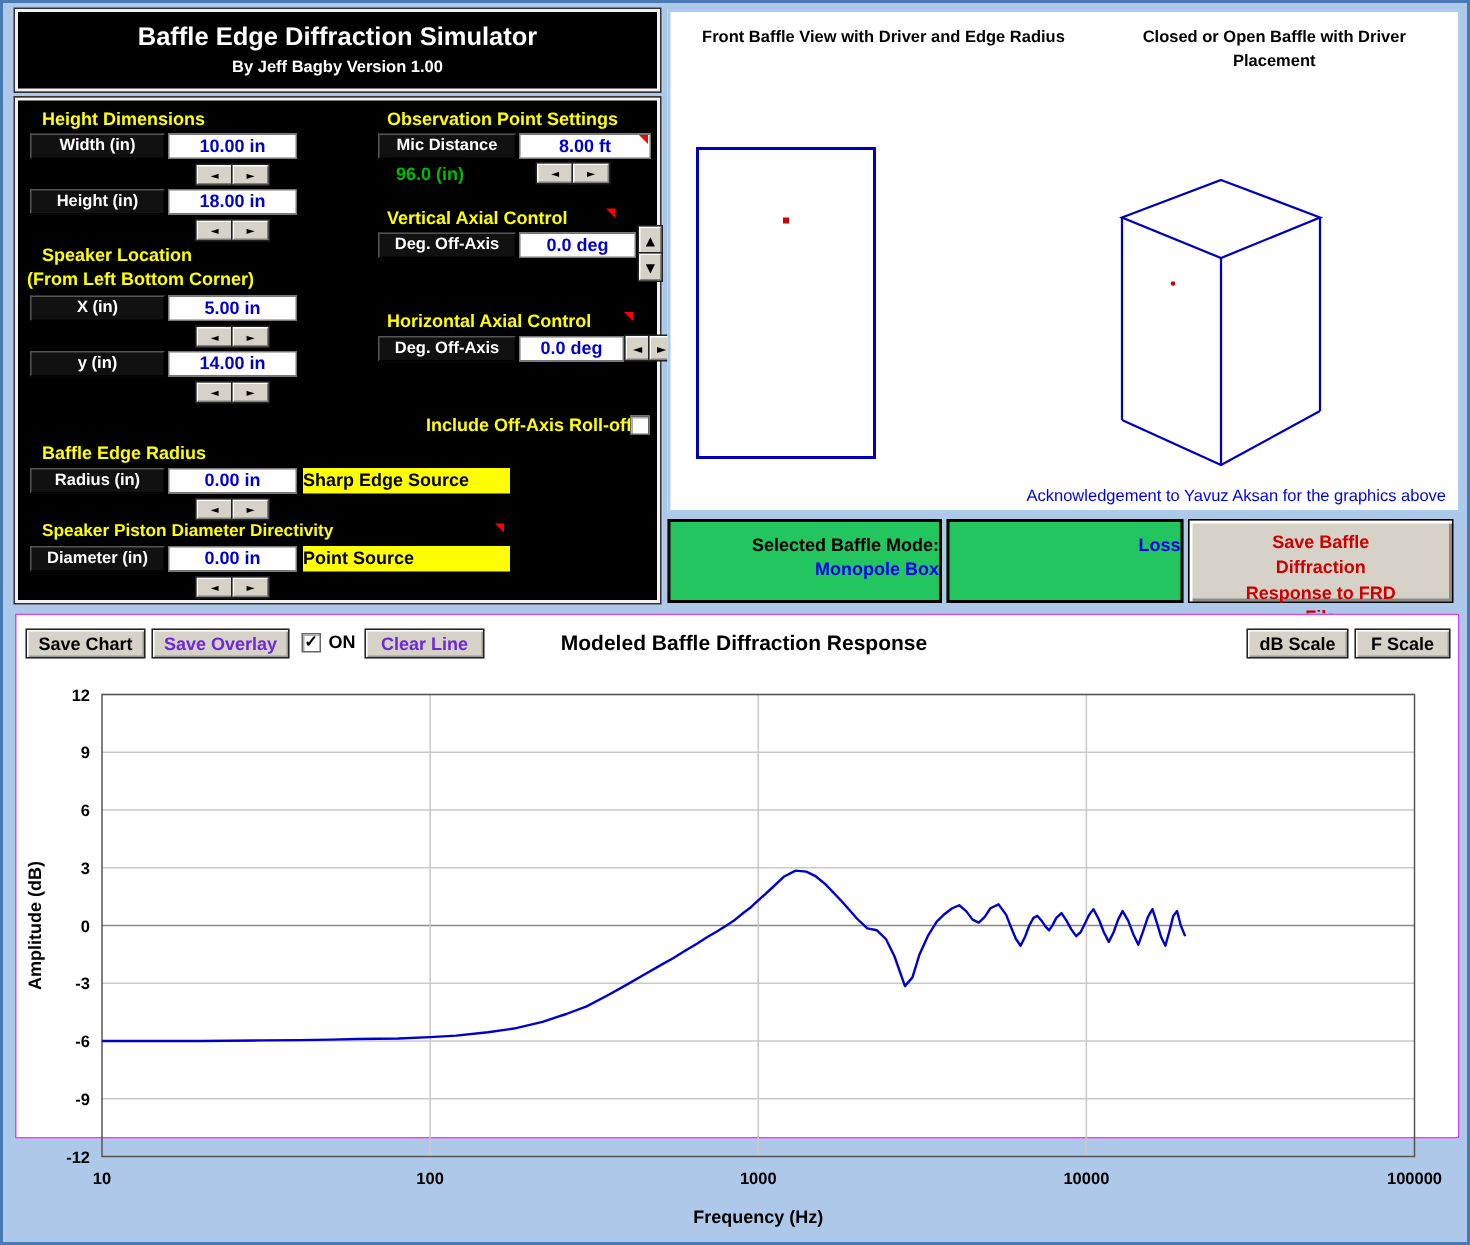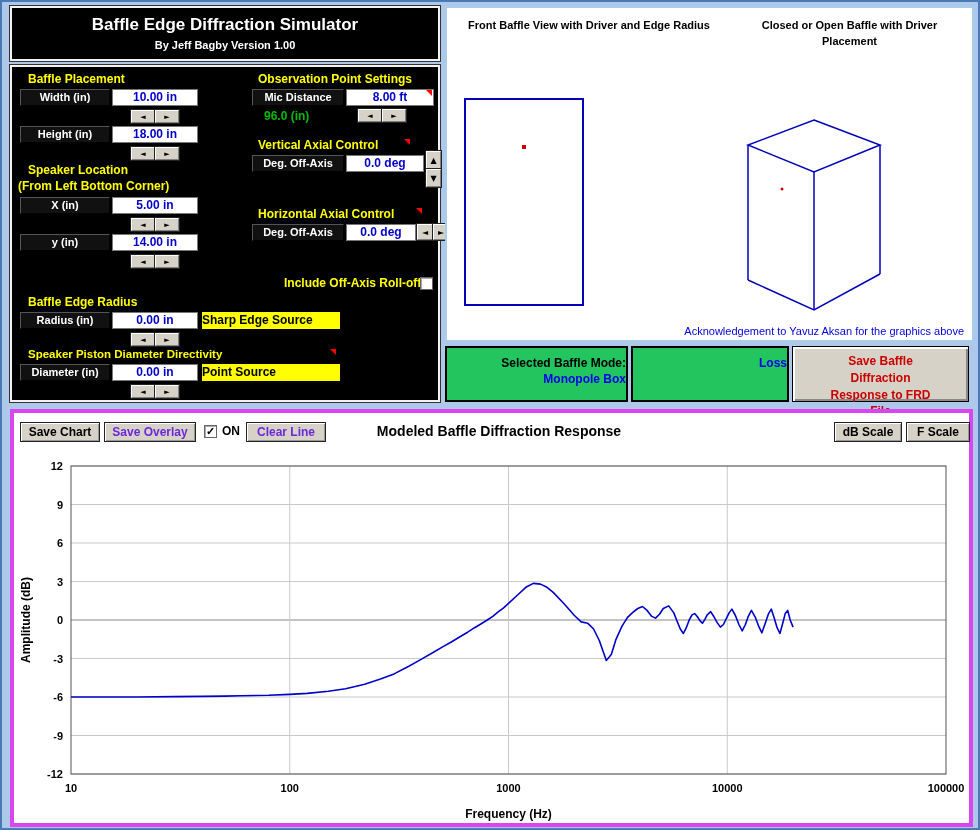--- a/index.html
+++ b/index.html
@@ -55,22 +55,22 @@
   .status-box { position:absolute; top:344px; height:56px; background:#22c55e;
                 border:2px solid #000; text-align:right; font-size:12px; font-weight:bold;
                 color:#000; padding-top:7px; line-height:1.35; }
   .status-value { color:#0000ee; }
   .save-frd { position:absolute; top:344px; height:56px; background:#d6d2c8;
               border:1px solid #000; box-shadow:inset 2px 2px 0 #fff, inset -2px -2px 0 #8a8a8a;
               color:#cc0000; font-weight:bold; font-size:12px; text-align:center;
               line-height:1.4; font-family:"Liberation Sans", sans-serif; cursor:pointer; padding:6px 28px; }
 
   
-  .chart-panel { position:absolute; left:8px; top:407px; width:963px; height:418px;
-                 background:#fff; border:4px solid #d946ef; }
+  .chart-panel { position:absolute; left:8px; top:407px; width:963px; height:350px;
+                 background:#fff; border:1px solid #d946ef; }
   .tool-btn { position:absolute; height:20px; background:#d6d2c8; border:1px solid #222;
               box-shadow:inset 1px 1px 0 #fff, inset -1px -1px 0 #999;
               font-size:12px; font-weight:bold; text-align:center; line-height:18px;
               font-family:"Liberation Sans", sans-serif; cursor:pointer; color:#000; }
   .tool-btn.blue { color:#6d28d9; }
   .tool-btn.red { color:#6d28d9; }
   .chart-title { position:absolute; left:320px; top:10px; width:330px; text-align:center;
                  font-size:14px; font-weight:bold; color:#000; }
   .on-label { position:absolute; left:208px; top:11px; font-size:12px; font-weight:bold; color:#000; }
   #chart-svg { position:absolute; left:0; top:30px;
@@ -81,21 +81,21 @@
 
 <div class="window">
 
   <div class="title-box">
     <div class="t1">Baffle Edge Diffraction Simulator</div>
     <div class="t2">By Jeff Bagby Version 1.00</div>
   </div>
 
   <div class="control-panel">
 
-    <div class="yhdg" style="left:16px; top:5px;">Baffle Placement</div>
+    <div class="yhdg" style="left:16px; top:5px;">Height Dimensions</div>
 
     <div class="cell-label" style="left:8px; top:22px; width:90px;">Width (in)</div>
     <div class="cell-value" style="left:100px; top:22px; width:86px;">10.00 in</div>
     <div class="spin-h" style="left:119px; top:43px;">
       <button class="spin-btn"><span>◄</span></button>
       <button class="spin-btn"><span>►</span></button>
     </div>
 
     <div class="cell-label" style="left:8px; top:59px; width:90px;">Height (in)</div>
     <div class="cell-value" style="left:100px; top:59px; width:86px;">18.00 in</div>

